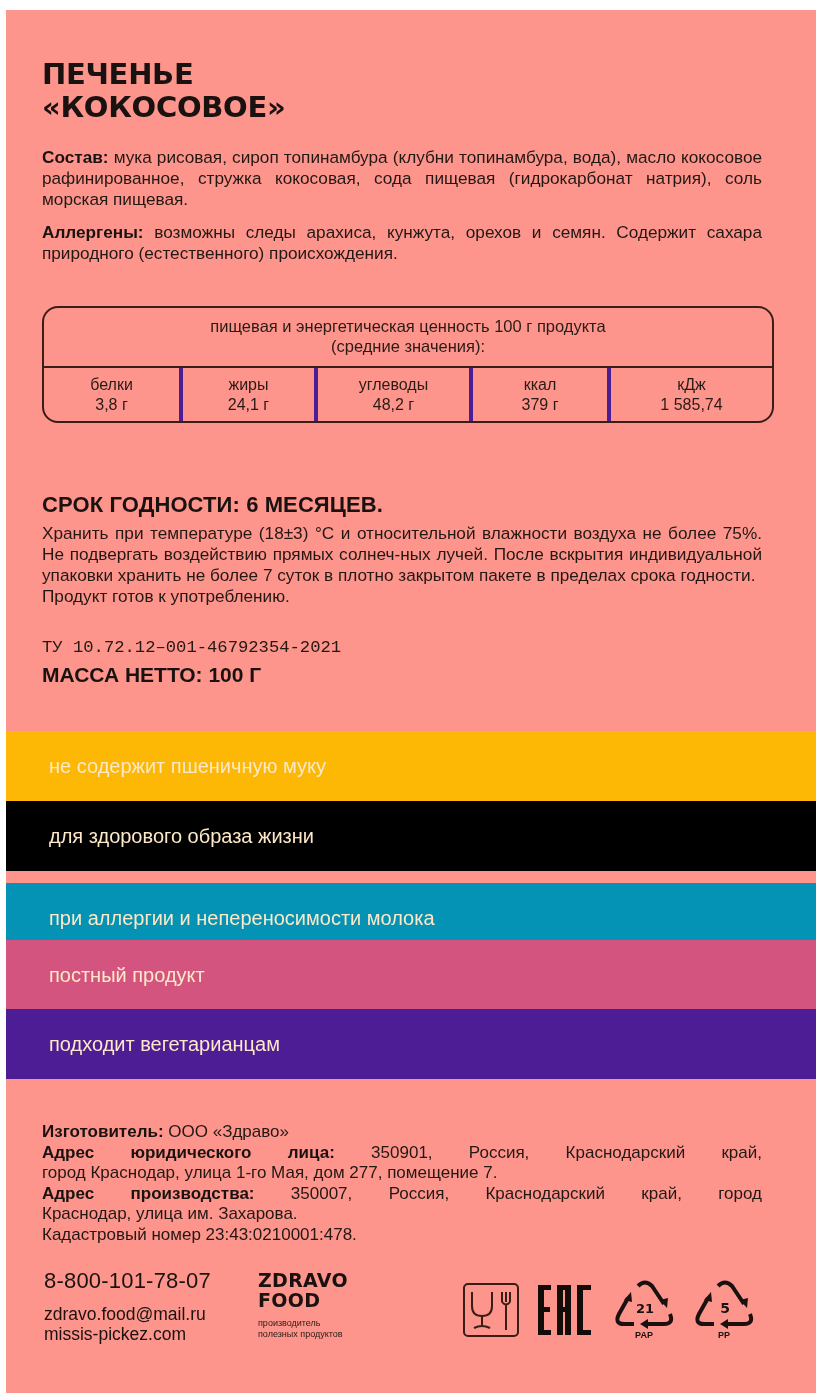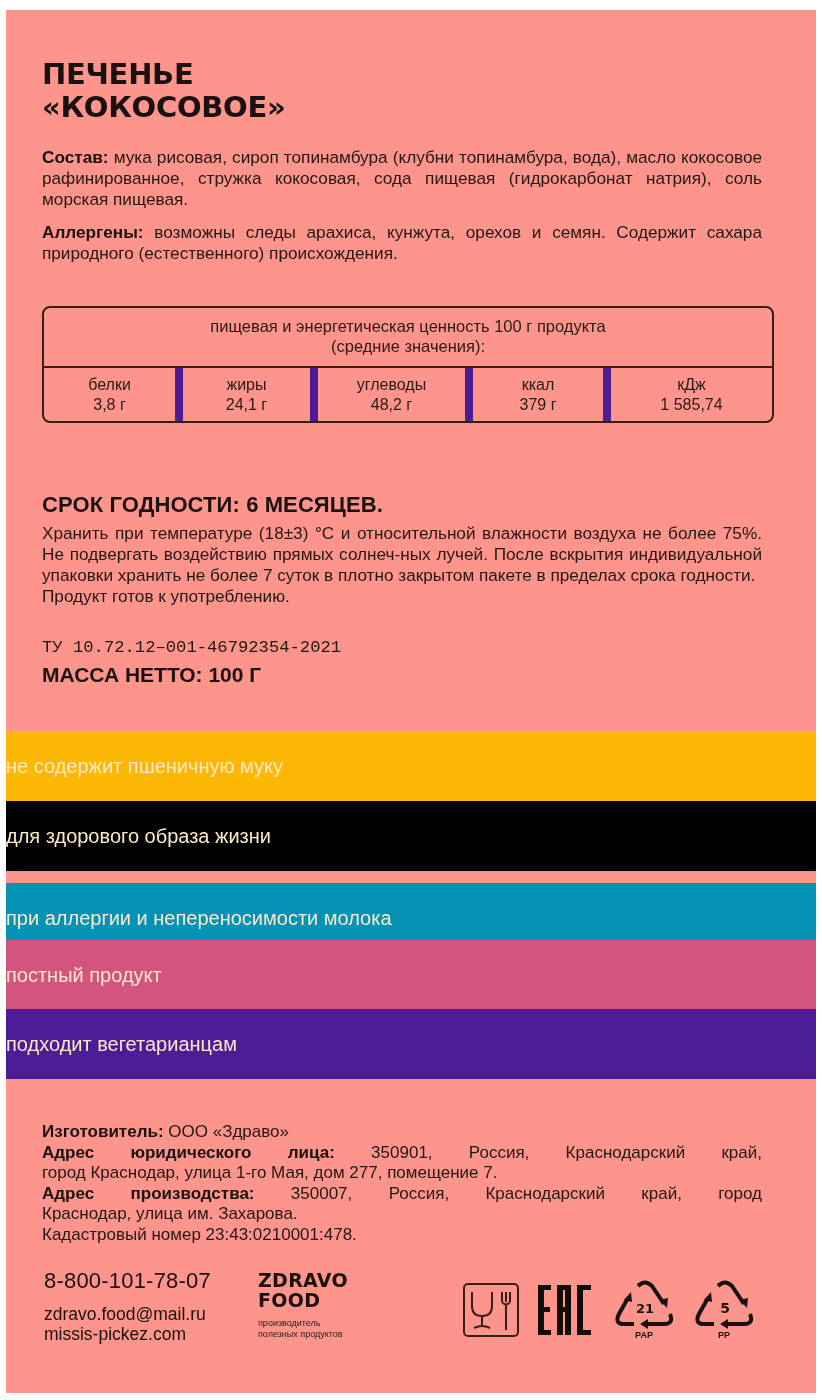--- a/index.html
+++ b/index.html
@@ -20,43 +20,43 @@
   }
 
   .para {
     left: 42px; width: 720px; font-size: 17.2px; line-height: 21px; color: #231814;
     text-align: justify;
   }
   .para b { font-weight: bold; color: #1a1210; }
 
   .nutr {
     left: 42px; top: 306px; width: 732px; height: 117px;
-    border: 2px solid #3a1d17; border-radius: 8px; overflow: hidden;
+    border: 2px solid #3a1d17; border-radius: 16px; overflow: hidden;
   }
   .nutr-head {
     height: 60px; border-bottom: 2px solid #3a1d17;
     text-align: center; font-size: 16.5px; line-height: 20px; padding-top: 8px; color: #2a1b16;
   }
   .nutr-row { display: flex; height: 55px; }
   .nutr-cell {
     text-align: center; font-size: 16px; line-height: 20px; padding-top: 7px; color: #2a1b16;
-    border-right: 8px solid #4c1d95;
+    border-right: 4px solid #4c1d95;
   }
   .nutr-cell:last-child { border-right: none; }
 
   .shelf-title {
     left: 42px; top: 492px; font-weight: bold; font-size: 22px; letter-spacing: 0.1px; color: #1a1210;
   }
   .storage { top: 523px; }
   .tu { left: 42px; top: 638px; font-size: 17.2px; color: #231814; font-family: Liberation Mono, monospace; }
   .mass { left: 42px; top: 663px; font-weight: bold; font-size: 21px; color: #1a1210; }
 
   .band {
     position: absolute; left: 6px; width: 810px; height: 70px;
-    font-size: 20px; line-height: 70px; color: #fde8c8;
+    font-size: 20px; line-height: 70px; padding-left: 43px; color: #fde8c8;
   }
 
   .maker { left: 42px; top: 1122px; width: 720px; font-size: 17px; line-height: 20.5px; color: #231814; }
   .maker b { font-weight: bold; color: #1a1210; }
   .maker .just { text-align: justify; text-align-last: justify; }
 
   .phone { left: 44px; top: 1268px; font-size: 22px; color: #1a1210; letter-spacing: 0.2px; }
   .email { left: 44px; top: 1304px; font-size: 17.5px; color: #1a1210; }
   .site  { left: 44px; top: 1324px; font-size: 17.5px; color: #1a1210; }
 

